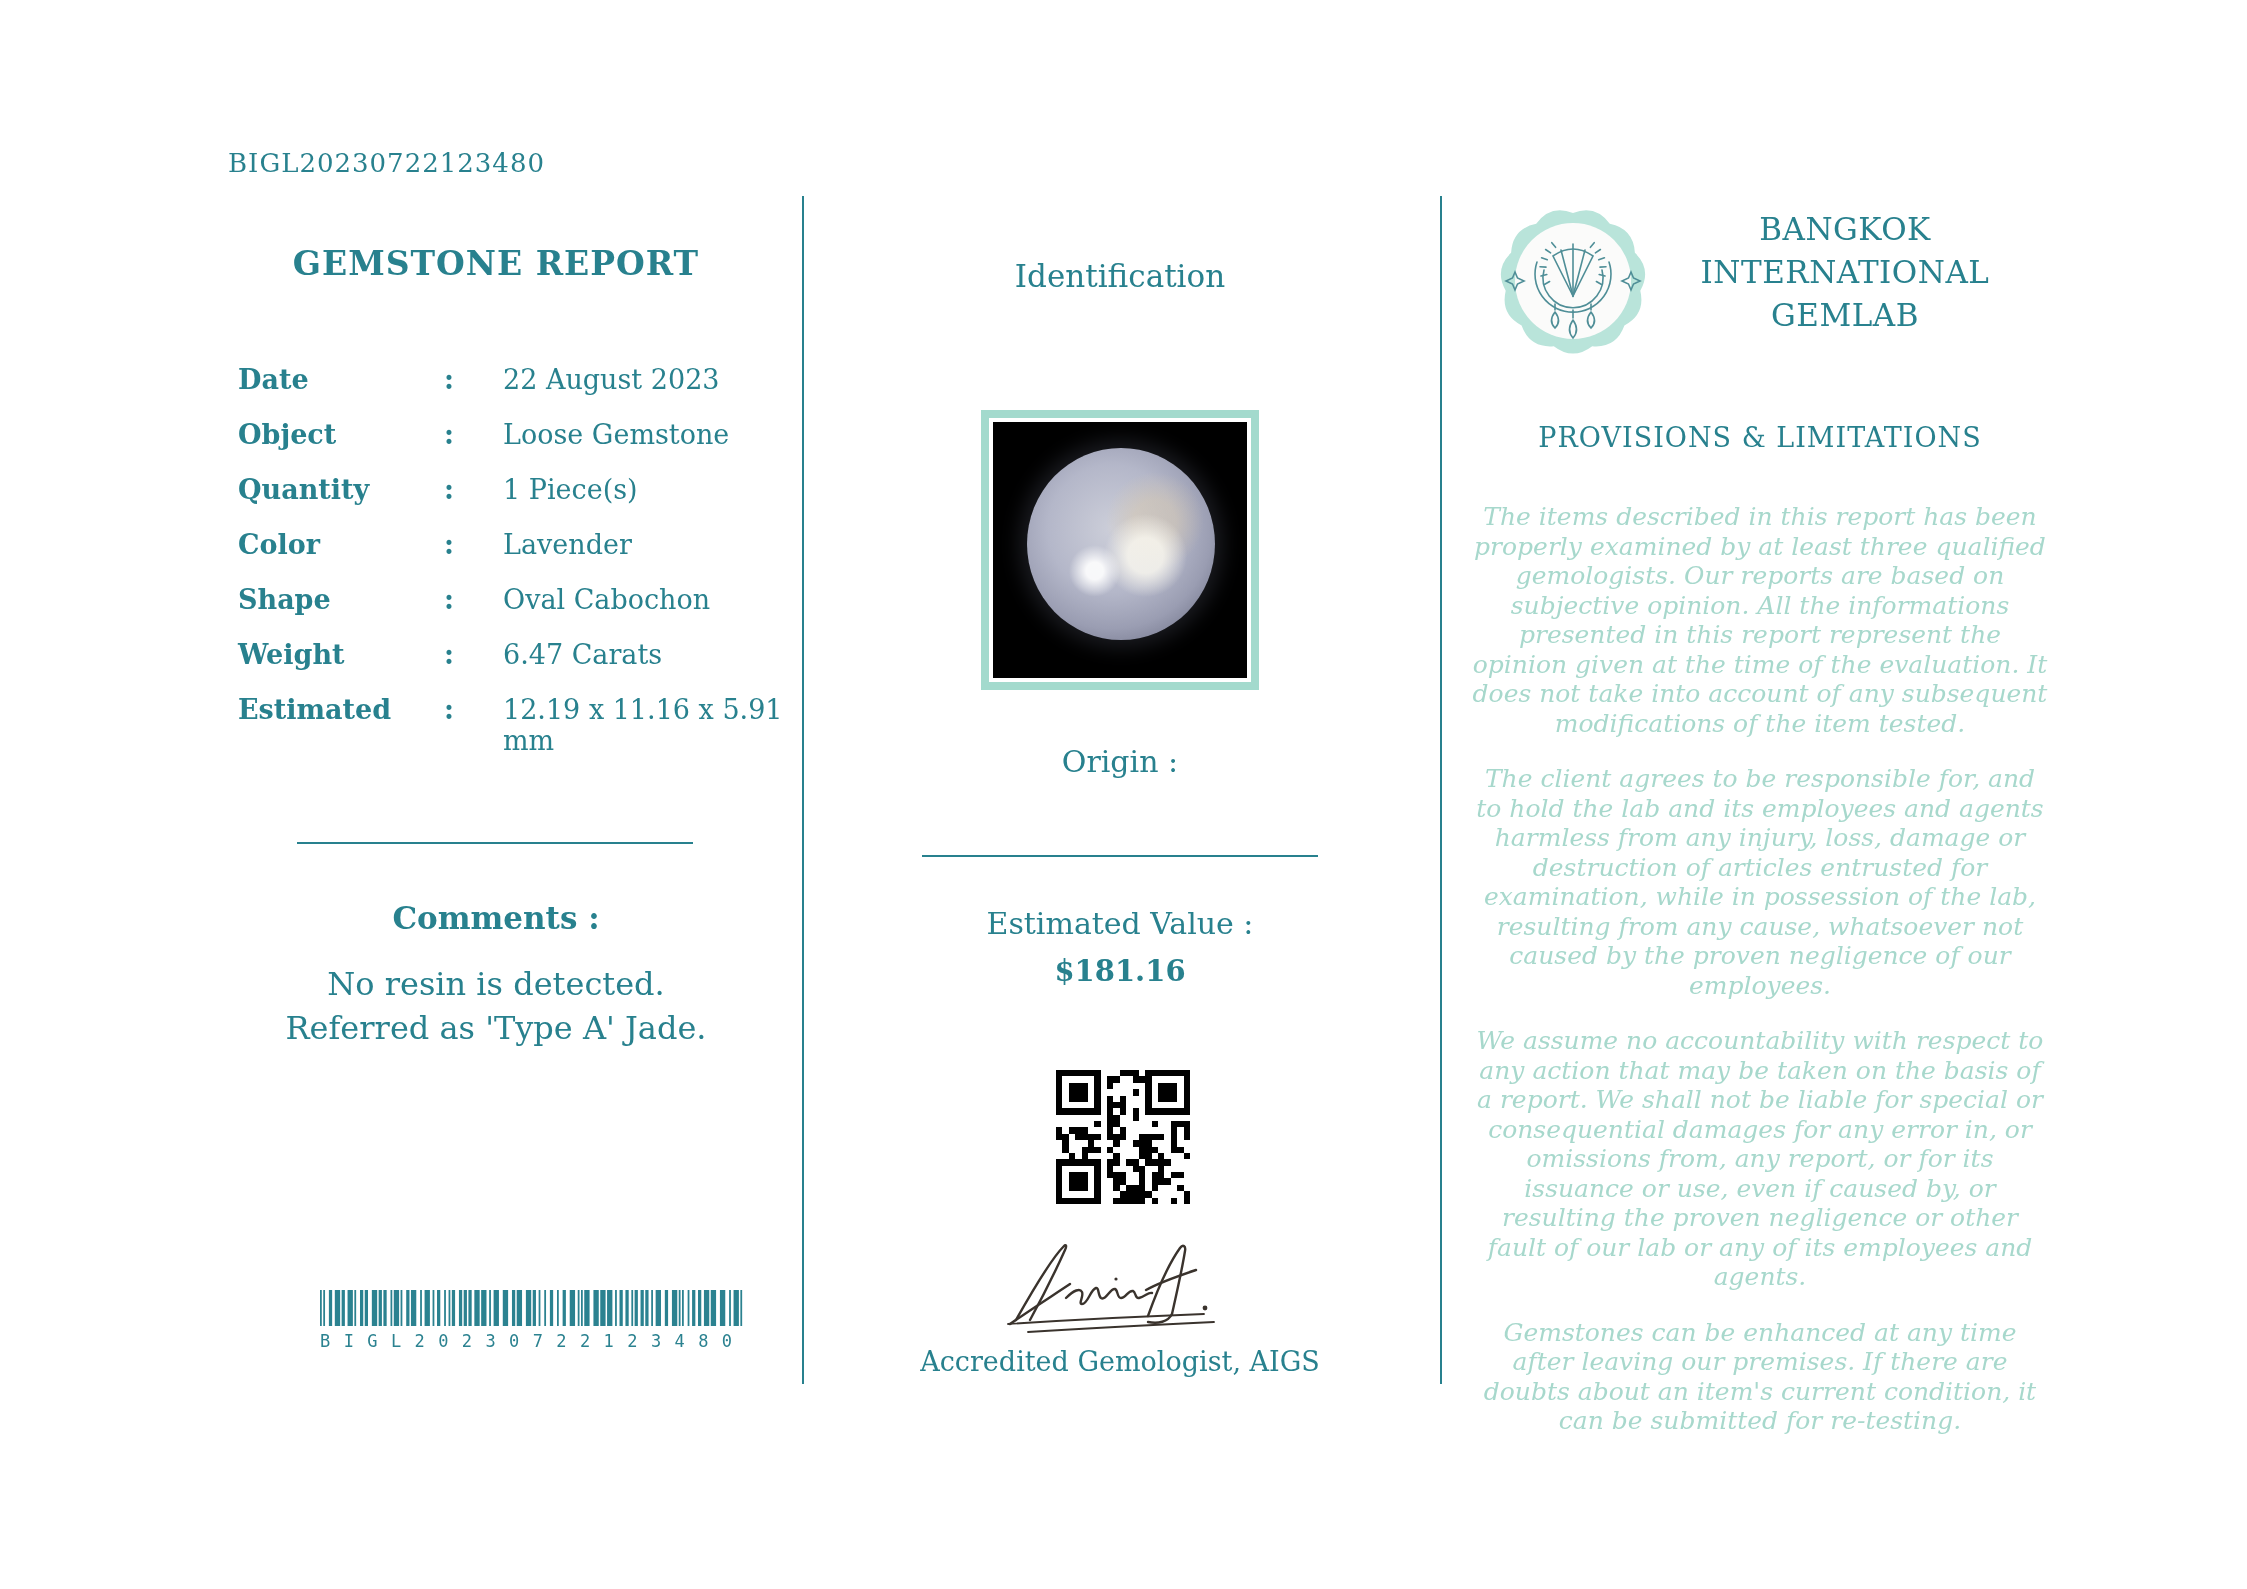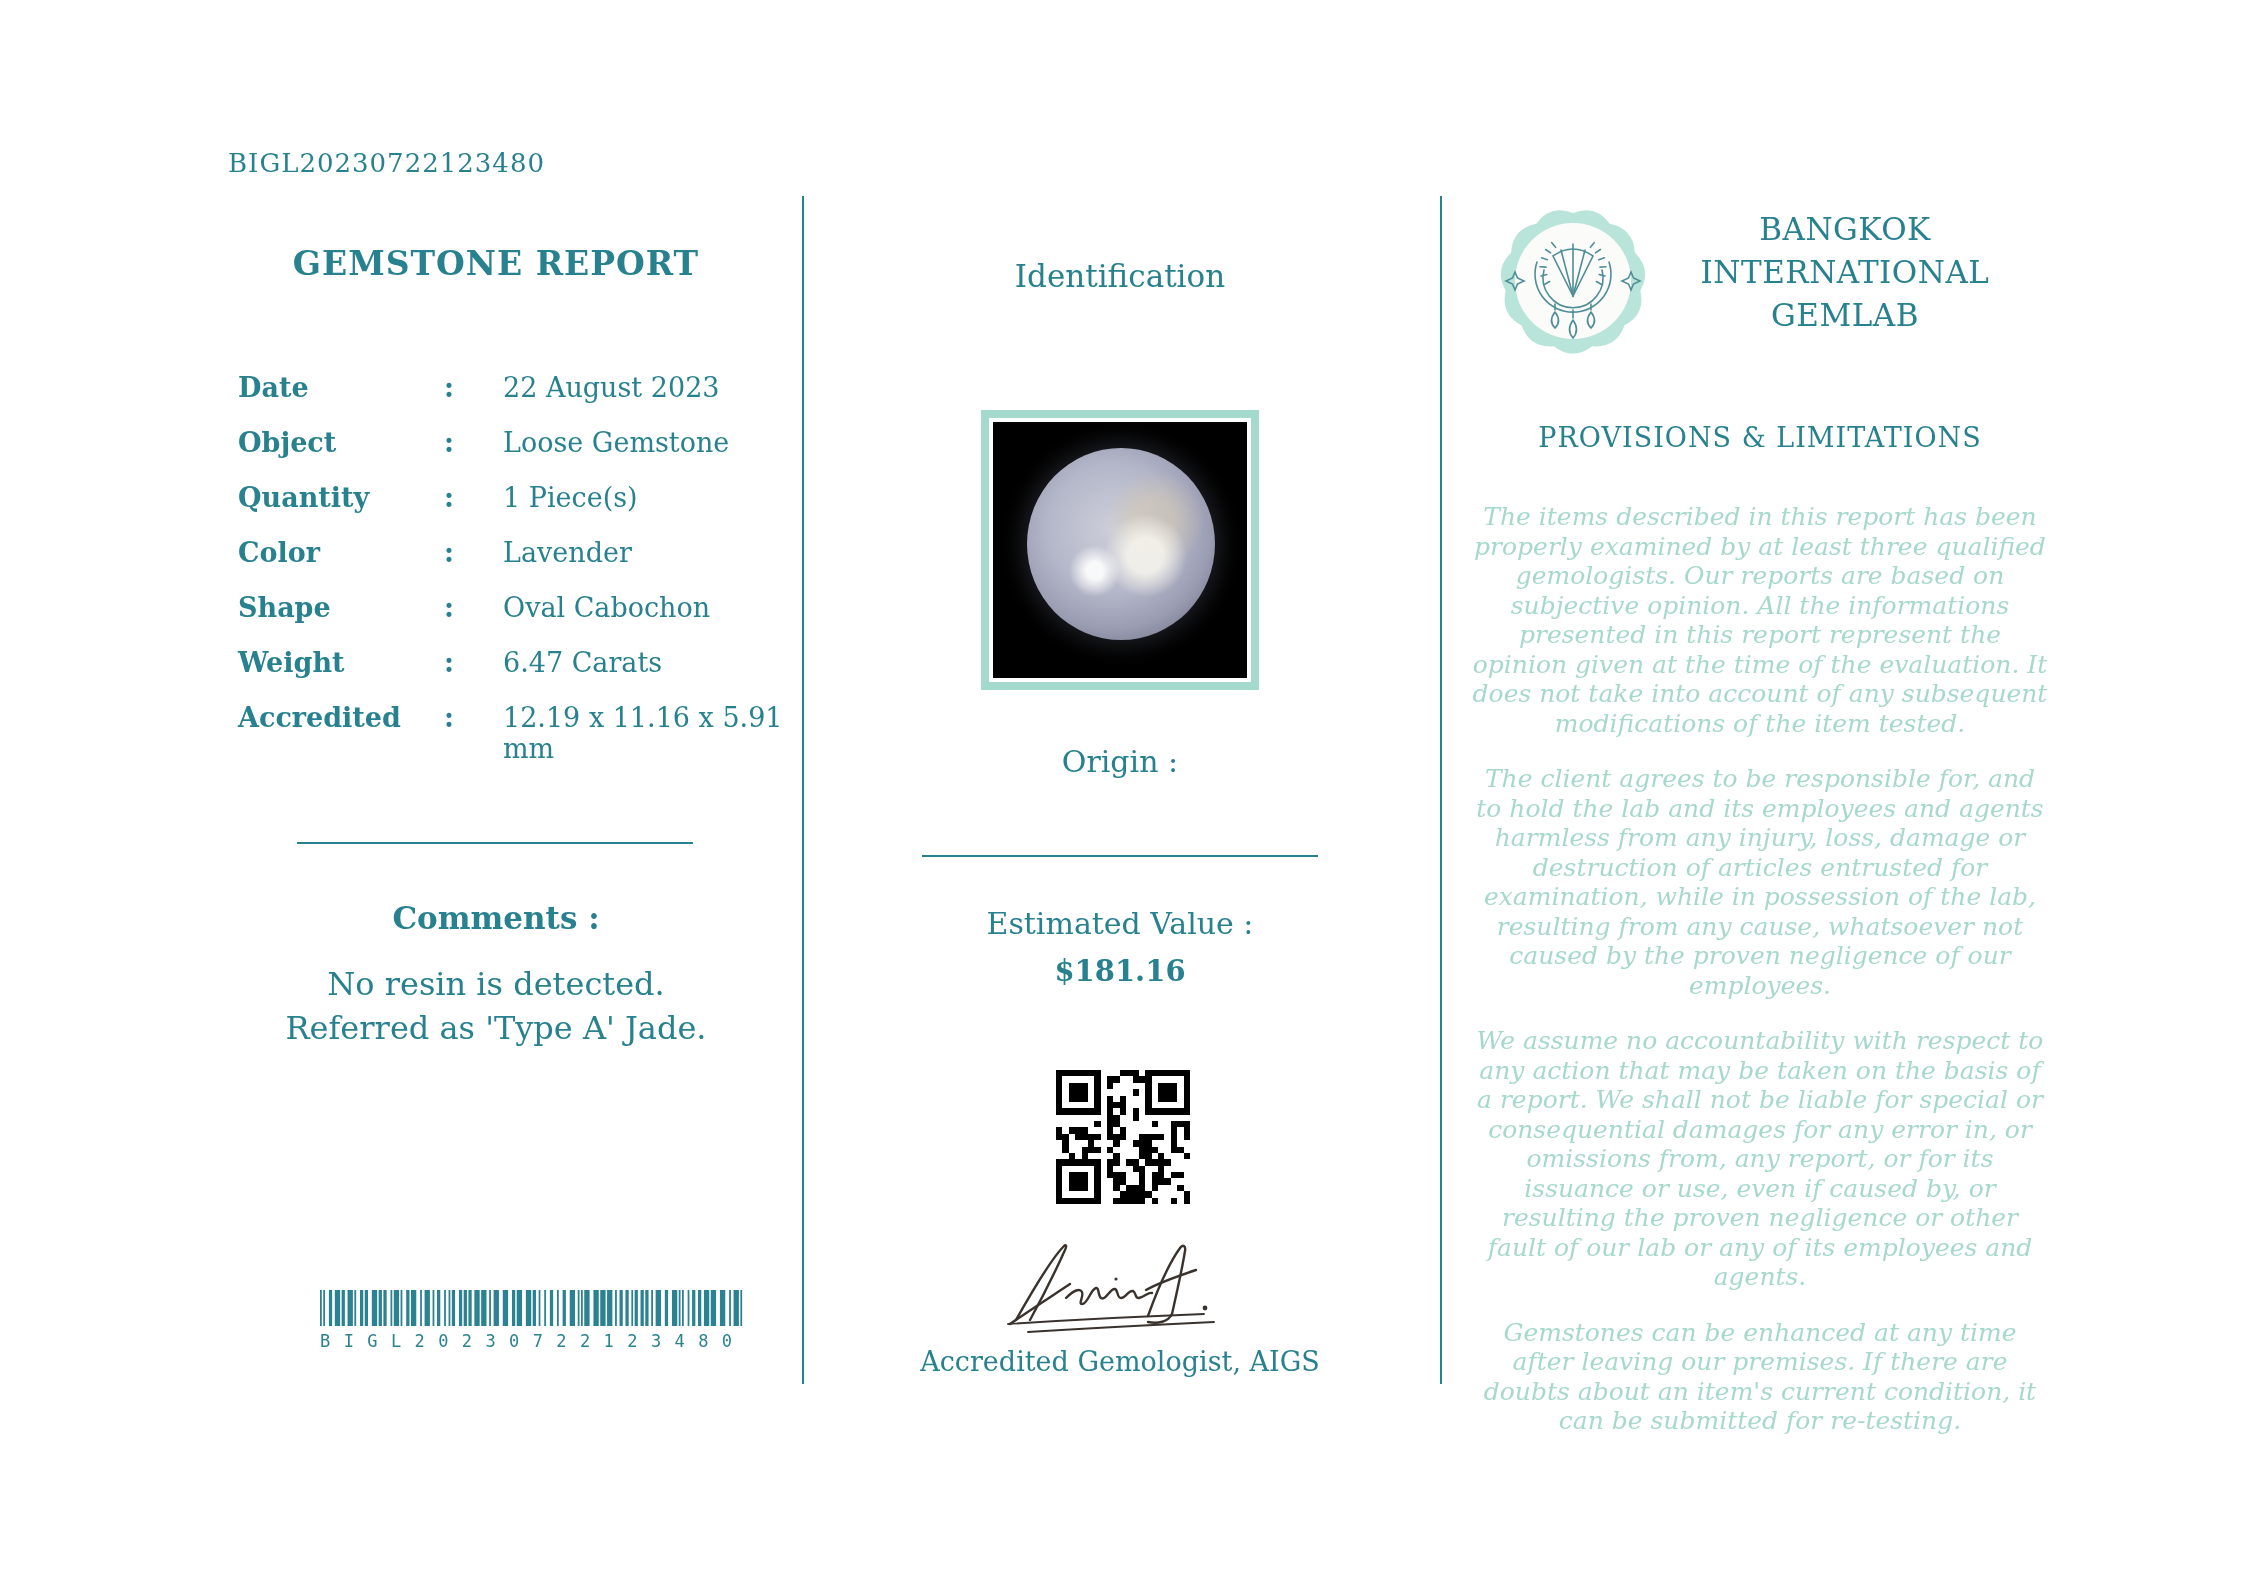--- a/index.html
+++ b/index.html
@@ -2,21 +2,21 @@
 <html style="--teal: #28818e; --paleMint: #a7d8cc; --logoMint: #b9e4da; --frameMint: #a3dacd; --ink: #3a332d; --barcode: #2b8290;"><head>
 <meta charset="utf-8">
 <style>
   html,body{margin:0;padding:0;background:#fff;}
   .page{position:relative;width:2247px;height:1589px;background:#ffffff;overflow:hidden;
         font-family:"DejaVu Serif","Liberation Serif",serif;color:var(--teal);}
   .abs{position:absolute;}
   
   .report-number{left:228px;top:148px;font-size:26px;letter-spacing:1px;}
   .gem-title{left:230px;top:244px;width:532px;text-align:center;font-size:33px;font-weight:bold;letter-spacing:1px;}
-  .fields{left:238px;top:372px;width:560px;}
+  .fields{left:238px;top:364px;width:560px;}
   .field-row{display:flex;align-items:baseline;height:55px;font-size:27px;}
   .flabel{width:206px;font-weight:bold;}
   .fcolon{width:36px;font-weight:bold;}
   .fvalue{flex:1;margin-left:23px;}
   .comments-rule{left:297px;top:842px;width:396px;height:2px;background:var(--teal);}
   .comments{left:230px;top:900px;width:532px;text-align:center;}
   .comments-title{font-size:31px;font-weight:bold;margin-bottom:26px;}
   .comment-line{font-size:32px;line-height:44px;}
   .barcode-wrap{left:320px;top:1290px;width:426px;text-align:left;}
   .barcode-text{font-family:"DejaVu Sans Mono","Liberation Mono",monospace;font-size:17px;
@@ -93,21 +93,21 @@
         <span class="fvalue">Oval Cabochon</span>
       </div>
 
       <div class="field-row">
         <span class="flabel">Weight</span>
         <span class="fcolon">:</span>
         <span class="fvalue">6.47 Carats</span>
       </div>
 
       <div class="field-row">
-        <span class="flabel">Accredited</span>
+        <span class="flabel">Estimated</span>
         <span class="fcolon">:</span>
         <span class="fvalue">12.19 x 11.16 x 5.91 mm</span>
       </div>
     </div>
 
   <div class="abs comments-rule"></div>
   <div class="abs comments">
     <div class="comments-title">Comments :</div>
     <div>
 

